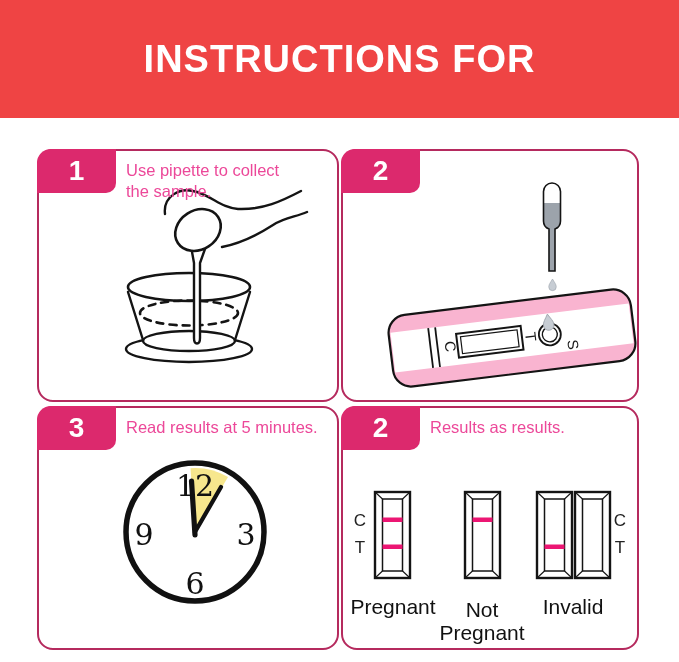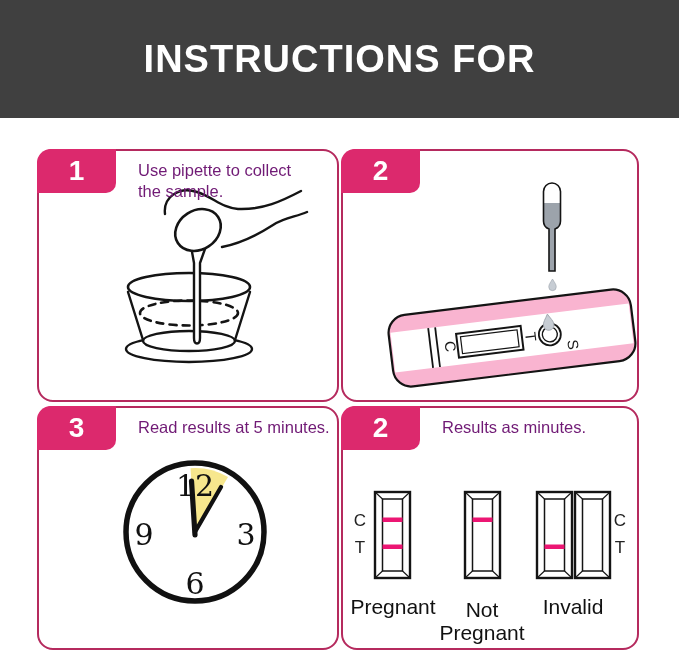--- a/index.html
+++ b/index.html
@@ -1,35 +1,35 @@
 <!DOCTYPE html>
 <html><head>
 <meta charset="utf-8">
 <style>
   html,body{margin:0;padding:0;background:#ffffff;}
   .canvas{position:relative;width:679px;height:662px;background:#ffffff;
           font-family:"Liberation Sans",sans-serif;overflow:hidden;}
 
   
-  .header{position:absolute;left:0;top:0;width:679px;height:118px;background:#404040;
+  .header{position:absolute;left:0;top:0;width:679px;height:118px;background:#ef4444;
           display:flex;flex-direction:column;align-items:center;justify-content:center;}
   .header .line{color:#ffffff;font-size:38px;font-weight:bold;letter-spacing:1px;line-height:1.22;}
 
   
   .panel{position:absolute;border:2px solid #B52A5E;border-radius:16px;background:#fff;box-sizing:border-box;}
   #p1{left:37px;top:149px;width:302px;height:253px;}
   #p2{left:341px;top:149px;width:298px;height:253px;}
   #p3{left:37px;top:406px;width:302px;height:244px;}
   #p4{left:341px;top:406px;width:298px;height:244px;}
 
   .badge{position:absolute;left:-2px;top:-2px;width:79px;height:44px;background:#DC296D;
          border-radius:14px 0 10px 0;color:#fff;font-size:28px;font-weight:bold;
          display:flex;align-items:center;justify-content:center;}
   .instruction{position:absolute;left:87px;top:9px;width:202px;font-size:16.5px;line-height:1.28;
-               color:#701a75;white-space:pre-line;margin-left:12px;}
+               color:#ec4899;white-space:pre-line;}
   .art{position:absolute;left:0;top:0;width:100%;height:100%;}
   svg{display:block;}
   .serif-num{font-family:"DejaVu Serif","Liberation Serif",serif;}
 </style>
 </head>
 <body>
 
 <div class="canvas">
 
   <div class="header">
@@ -168,16 +168,16 @@
       </g>
 
       <g font-size="21" fill="#111111" text-anchor="middle">
         <text x="50" y="206">Pregnant</text>
         <text x="139" y="209">Not</text>
         <text x="139" y="232">Pregnant</text>
         <text x="230" y="206">Invalid</text>
       </g>
     </svg>
     <div class="badge">2</div>
-    <div class="instruction">Results as minutes.</div>
+    <div class="instruction">Results as results.</div>
   </div>
 
 </div>
 
 </body></html>

